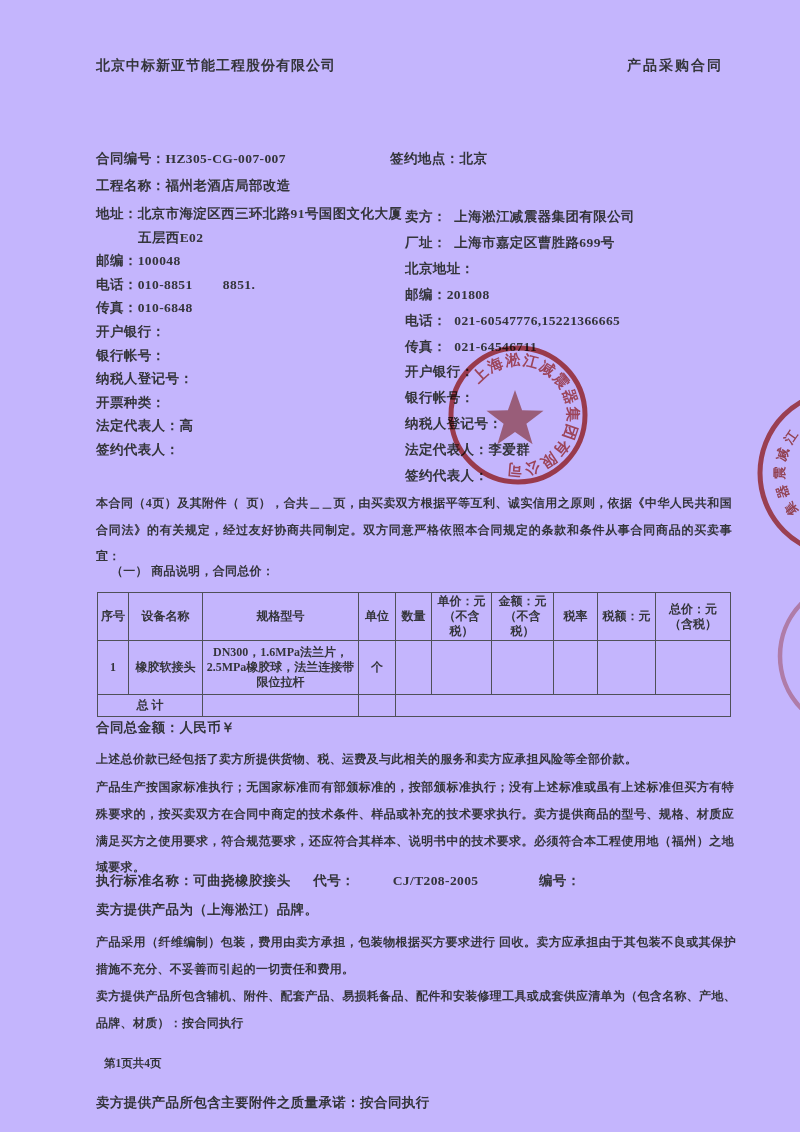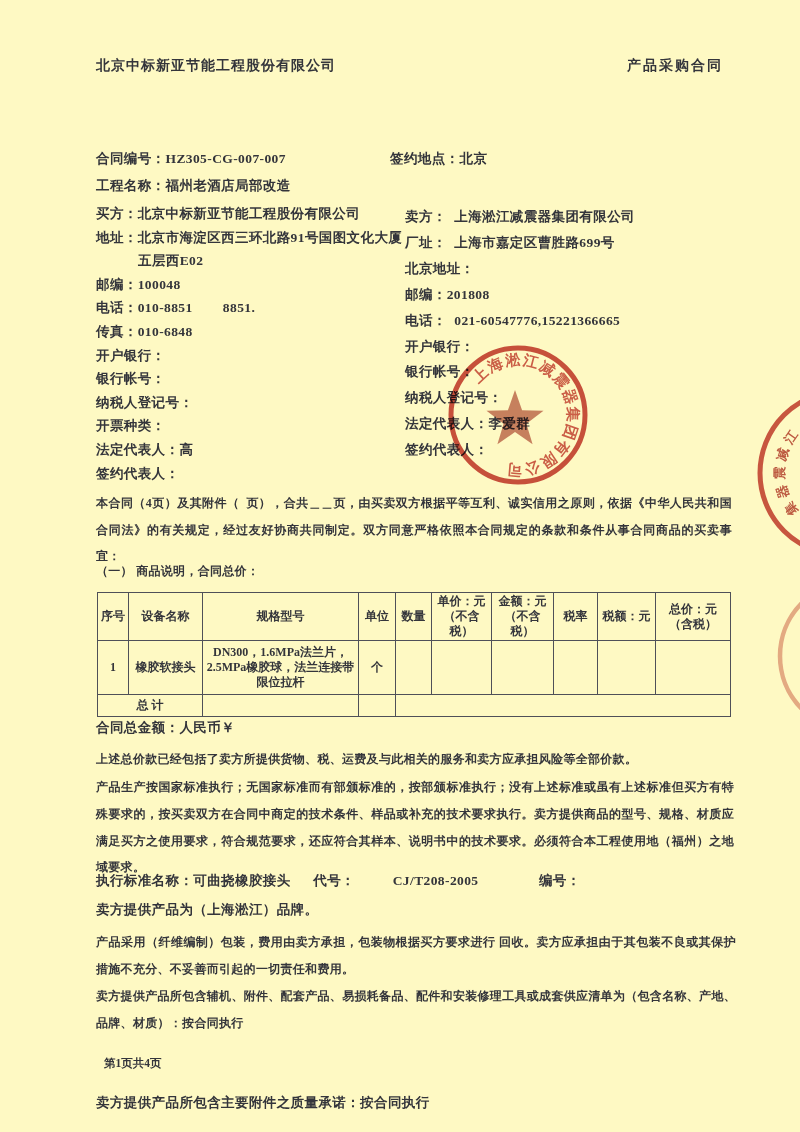--- a/index.html
+++ b/index.html
@@ -3,21 +3,21 @@
 <meta charset="utf-8">
 <style>
   html,body{margin:0;padding:0;}
   body{
     width:800px;height:1132px;
     background:#e8e8e6;
     font-family:"Liberation Serif","DejaVu Serif",serif;
   }
   .page{
     position:relative;width:800px;height:1132px;overflow:hidden;
-    background:#fef9c3;
+    background:#c4b5fd;
     color:#34353b;
   }
   .abs{position:absolute;white-space:pre-wrap;}
   .hdr-left{left:96px;top:57px;font-size:14px;font-weight:700;letter-spacing:1px;}
   .hdr-right{left:627px;top:57px;font-size:14px;font-weight:700;letter-spacing:2px;}
   .ln{font-size:13.5px;font-weight:600;letter-spacing:0.4px;}
   .col{position:absolute;}
   .col .ln{white-space:pre-wrap;}
   .buyer-col{left:96px;top:202px;width:312px;}
   .buyer-col .ln{line-height:23.6px;}
@@ -45,49 +45,49 @@
 <div class="page">
 
   <div class="abs hdr-left">北京中标新亚节能工程股份有限公司</div>
   <div class="abs hdr-right">产品采购合同</div>
 
   <div class="abs ln" style="left:96px;top:150px;">合同编号：HZ305-CG-007-007</div>
   <div class="abs ln" style="left:390px;top:150px;">签约地点：北京</div>
   <div class="abs ln" style="left:96px;top:177px;">工程名称：福州老酒店局部改造</div>
 
   <div class="col buyer-col">
-    <div class="ln">买方：北京中标新亚节能工程股份有限公司</div>
     <div class="ln">地址：北京市海淀区西三环北路91号国图文化大厦</div>
     <div class="ln indent">五层西E02</div>
     <div class="ln">邮编：100048</div>
     <div class="ln">电话：010-8851        8851.</div>
     <div class="ln">传真：010-6848</div>
     <div class="ln">开户银行：</div>
     <div class="ln">银行帐号：</div>
     <div class="ln">纳税人登记号：</div>
     <div class="ln">开票种类：</div>
     <div class="ln">法定代表人：高</div>
     <div class="ln">签约代表人：</div>
   </div>
 
   <div class="col seller-col">
     <div class="ln">卖方：  上海淞江减震器集团有限公司</div>
     <div class="ln">厂址：  上海市嘉定区曹胜路699号</div>
     <div class="ln">北京地址：</div>
     <div class="ln">邮编：201808</div>
     <div class="ln">电话：  021-60547776,15221366665</div>
+    <div class="ln">传真：  021-64546711</div>
     <div class="ln">开户银行：</div>
     <div class="ln">银行帐号：</div>
     <div class="ln">纳税人登记号：</div>
     <div class="ln">法定代表人：李爱群</div>
     <div class="ln">签约代表人：</div>
   </div>
 
   <div class="abs para" style="left:96px;top:490px;width:636px;">本合同（4页）及其附件（  页），合共＿＿页，由买卖双方根据平等互利、诚实信用之原则，依据《中华人民共和国合同法》的有关规定，经过友好协商共同制定。双方同意严格依照本合同规定的条款和条件从事合同商品的买卖事宜：</div>
-  <div class="abs para" style="left:96px;top:558px;width:636px;">（一） 商品说明，合同总价：</div>
+  <div class="abs para" style="left:111px;top:558px;width:636px;">（一） 商品说明，合同总价：</div>
 
   <table class="ptable abs" style="left:97px;top:592px;width:633px;">
     <colgroup>
       <col style="width:31px"><col style="width:74px"><col style="width:156px">
       <col style="width:37px"><col style="width:36px"><col style="width:60px">
       <col style="width:62px"><col style="width:44px"><col style="width:58px"><col style="width:75px">
     </colgroup>
     <thead>
       <tr style="height:44px">
         <th>序号</th>

